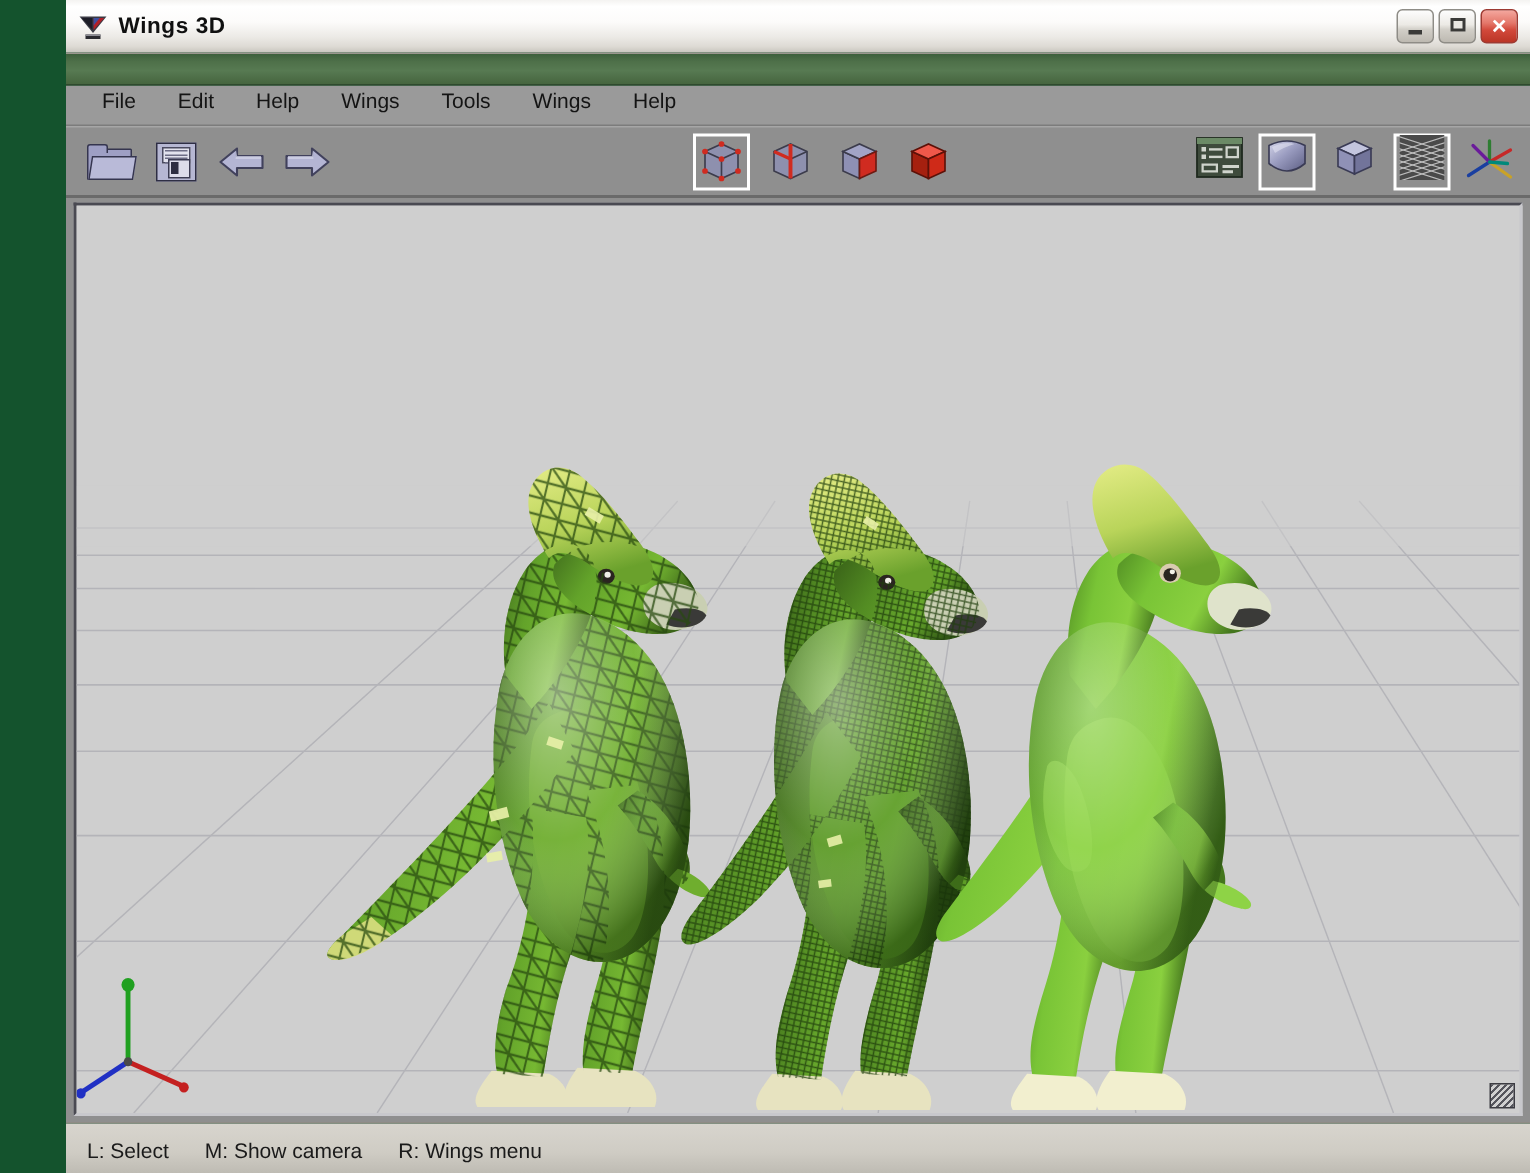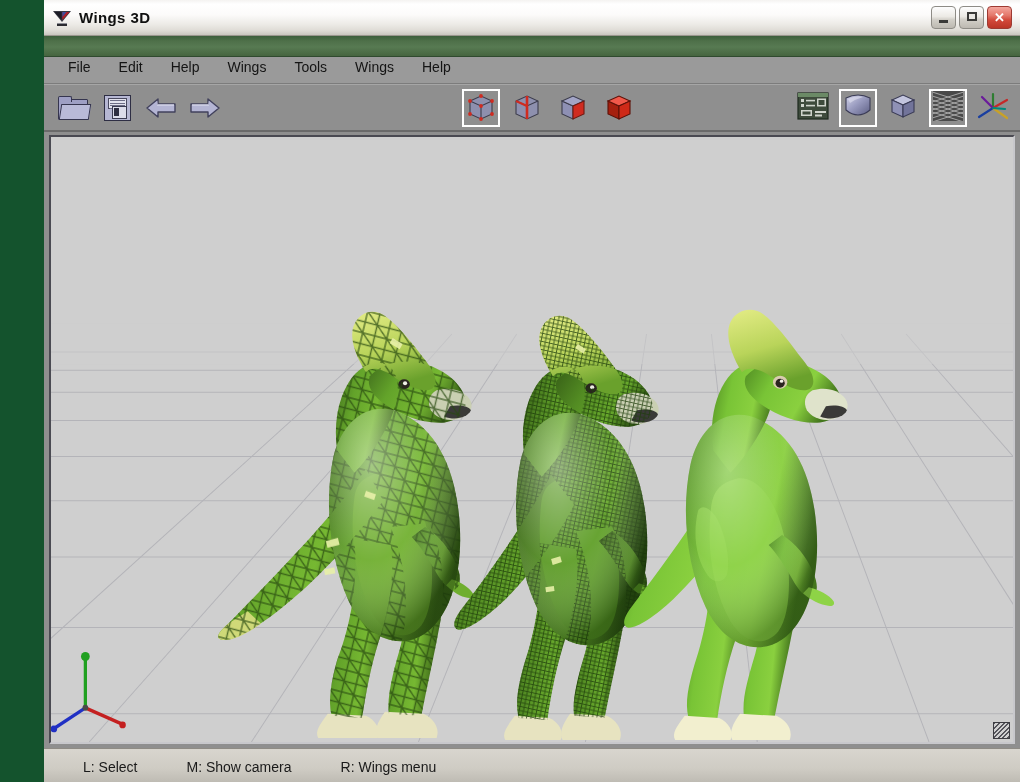--- a/index.html
+++ b/index.html
@@ -241,21 +241,20 @@
     display: flex;
     align-items: center;
     padding-left: 14px;
     box-sizing: border-box;
     gap: 24px;
   }
   .status-text {
     font-size: 14px;
     color: #1a1a1a;
     white-space: nowrap;
-    margin-left: 25px;
   }
 </style>
 </head>
 <body>
 
 <div class="app-window">
 
   <div class="titlebar">
     <div class="title-icon">
       <svg viewBox="0 0 20 20" width="20" height="20">

